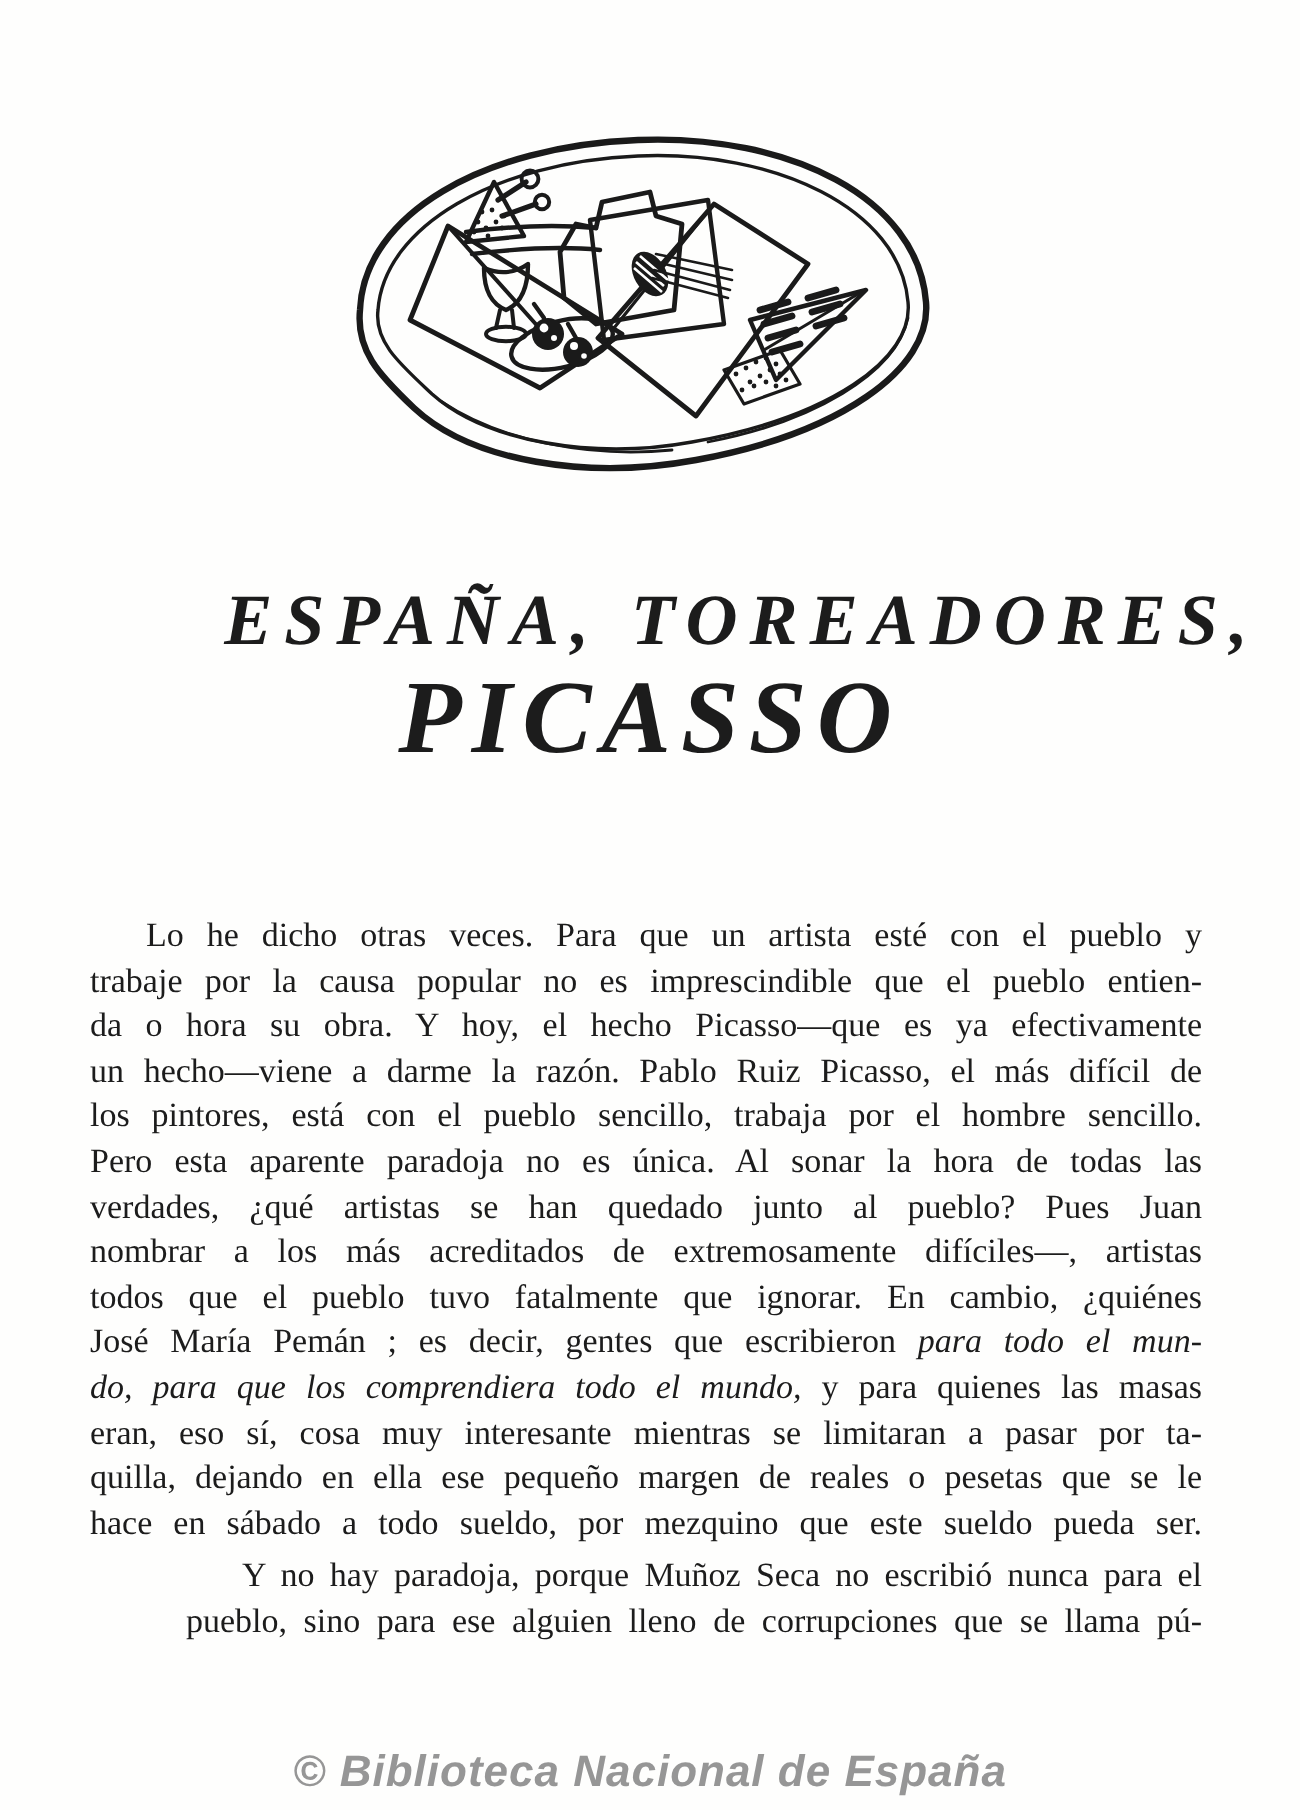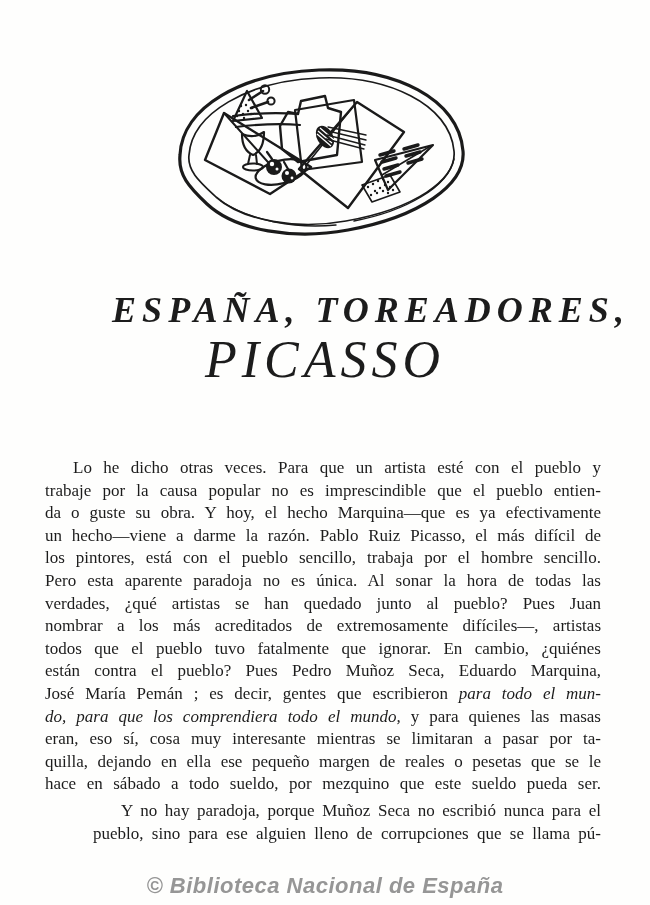--- a/index.html
+++ b/index.html
@@ -8,21 +8,21 @@
     background:#fefefdff; background-color:#fefefd;
     font-family:"Liberation Serif","DejaVu Serif",serif;
     color:#1c1c1c; overflow:hidden;
   }
   .artwork { position:absolute; top:63px; left:176px; width:292px; height:176px; }
   .artwork svg { width:100%; height:100%; }
   .ink { stroke:#1a1a1a; fill:none; stroke-linecap:round; stroke-linejoin:round; }
   .ink-fill { fill:#1a1a1a; stroke:none; }
   .title-line { position:absolute; left:0; width:100%; text-align:center; font-style:italic; white-space:nowrap; }
   .title-line1 { top:289px; font-size:36px; font-weight:700; letter-spacing:6px;margin-left:46px; }
-  .title-line2 { top:330px; font-size:52px; font-weight:400; letter-spacing:5px;text-align:center; }
+  .title-line2 { top:330px; font-size:52px; font-weight:700; letter-spacing:5px;text-align:center; }
   .body-text { position:absolute; top:457px; left:45px; width:556px; font-size:17px; line-height:22.6px; }
   .para + .para { margin-top:4px;margin-left:48px; }
   .line { text-align:justify; text-align-last:justify; word-spacing:-0.4px; }
   .line.indent { text-indent:28px; }
   .it { font-style:italic; }
   .watermark {
     position:absolute; top:873px; left:0; width:100%; text-align:center;
     font-family:"Liberation Sans","DejaVu Sans",sans-serif;
     font-weight:700; font-style:italic; font-size:22px; color:#969696; letter-spacing:0.5px;
   }
@@ -128,28 +128,27 @@
     </svg>
   </div>
 
   <div class="title-line title-line1">ESPAÑA, TOREADORES,</div>
   <div class="title-line title-line2">PICASSO</div>
 
   <div class="body-text">
       <div class="para">
         <div class="line indent"><span>Lo he dicho otras veces. Para que un artista esté con el pueblo y</span></div>
         <div class="line"><span>trabaje por la causa popular no es imprescindible que el pueblo entien-</span></div>
-        <div class="line"><span>da o guste su obra. Y hoy, el hecho Marquina—que es ya efectivamente</span></div>
+        <div class="line"><span>da o hora su obra. Y hoy, el hecho Picasso—que es ya efectivamente</span></div>
         <div class="line"><span>un hecho—viene a darme la razón. Pablo Ruiz Picasso, el más difícil de</span></div>
         <div class="line"><span>los pintores, está con el pueblo sencillo, trabaja por el hombre sencillo.</span></div>
         <div class="line"><span>Pero esta aparente paradoja no es única. Al sonar la hora de todas las</span></div>
         <div class="line"><span>verdades, ¿qué artistas se han quedado junto al pueblo? Pues Juan</span></div>
         <div class="line"><span>nombrar a los más acreditados de extremosamente difíciles—, artistas</span></div>
         <div class="line"><span>todos que el pueblo tuvo fatalmente que ignorar. En cambio, ¿quiénes</span></div>
-        <div class="line"><span>están contra el pueblo? Pues Pedro Muñoz Seca, Eduardo Marquina,</span></div>
         <div class="line"><span>José María Pemán ; es decir, gentes que escribieron </span><span class="it">para todo el mun-</span></div>
         <div class="line"><span class="it">do, para que los comprendiera todo el mundo,</span><span> y para quienes las masas</span></div>
         <div class="line"><span>eran, eso sí, cosa muy interesante mientras se limitaran a pasar por ta-</span></div>
         <div class="line"><span>quilla, dejando en ella ese pequeño margen de reales o pesetas que se le</span></div>
         <div class="line"><span>hace en sábado a todo sueldo, por mezquino que este sueldo pueda ser.</span></div>
       </div>
       <div class="para">
         <div class="line indent"><span>Y no hay paradoja, porque Muñoz Seca no escribió nunca para el</span></div>
         <div class="line"><span>pueblo, sino para ese alguien lleno de corrupciones que se llama pú-</span></div>
       </div>

